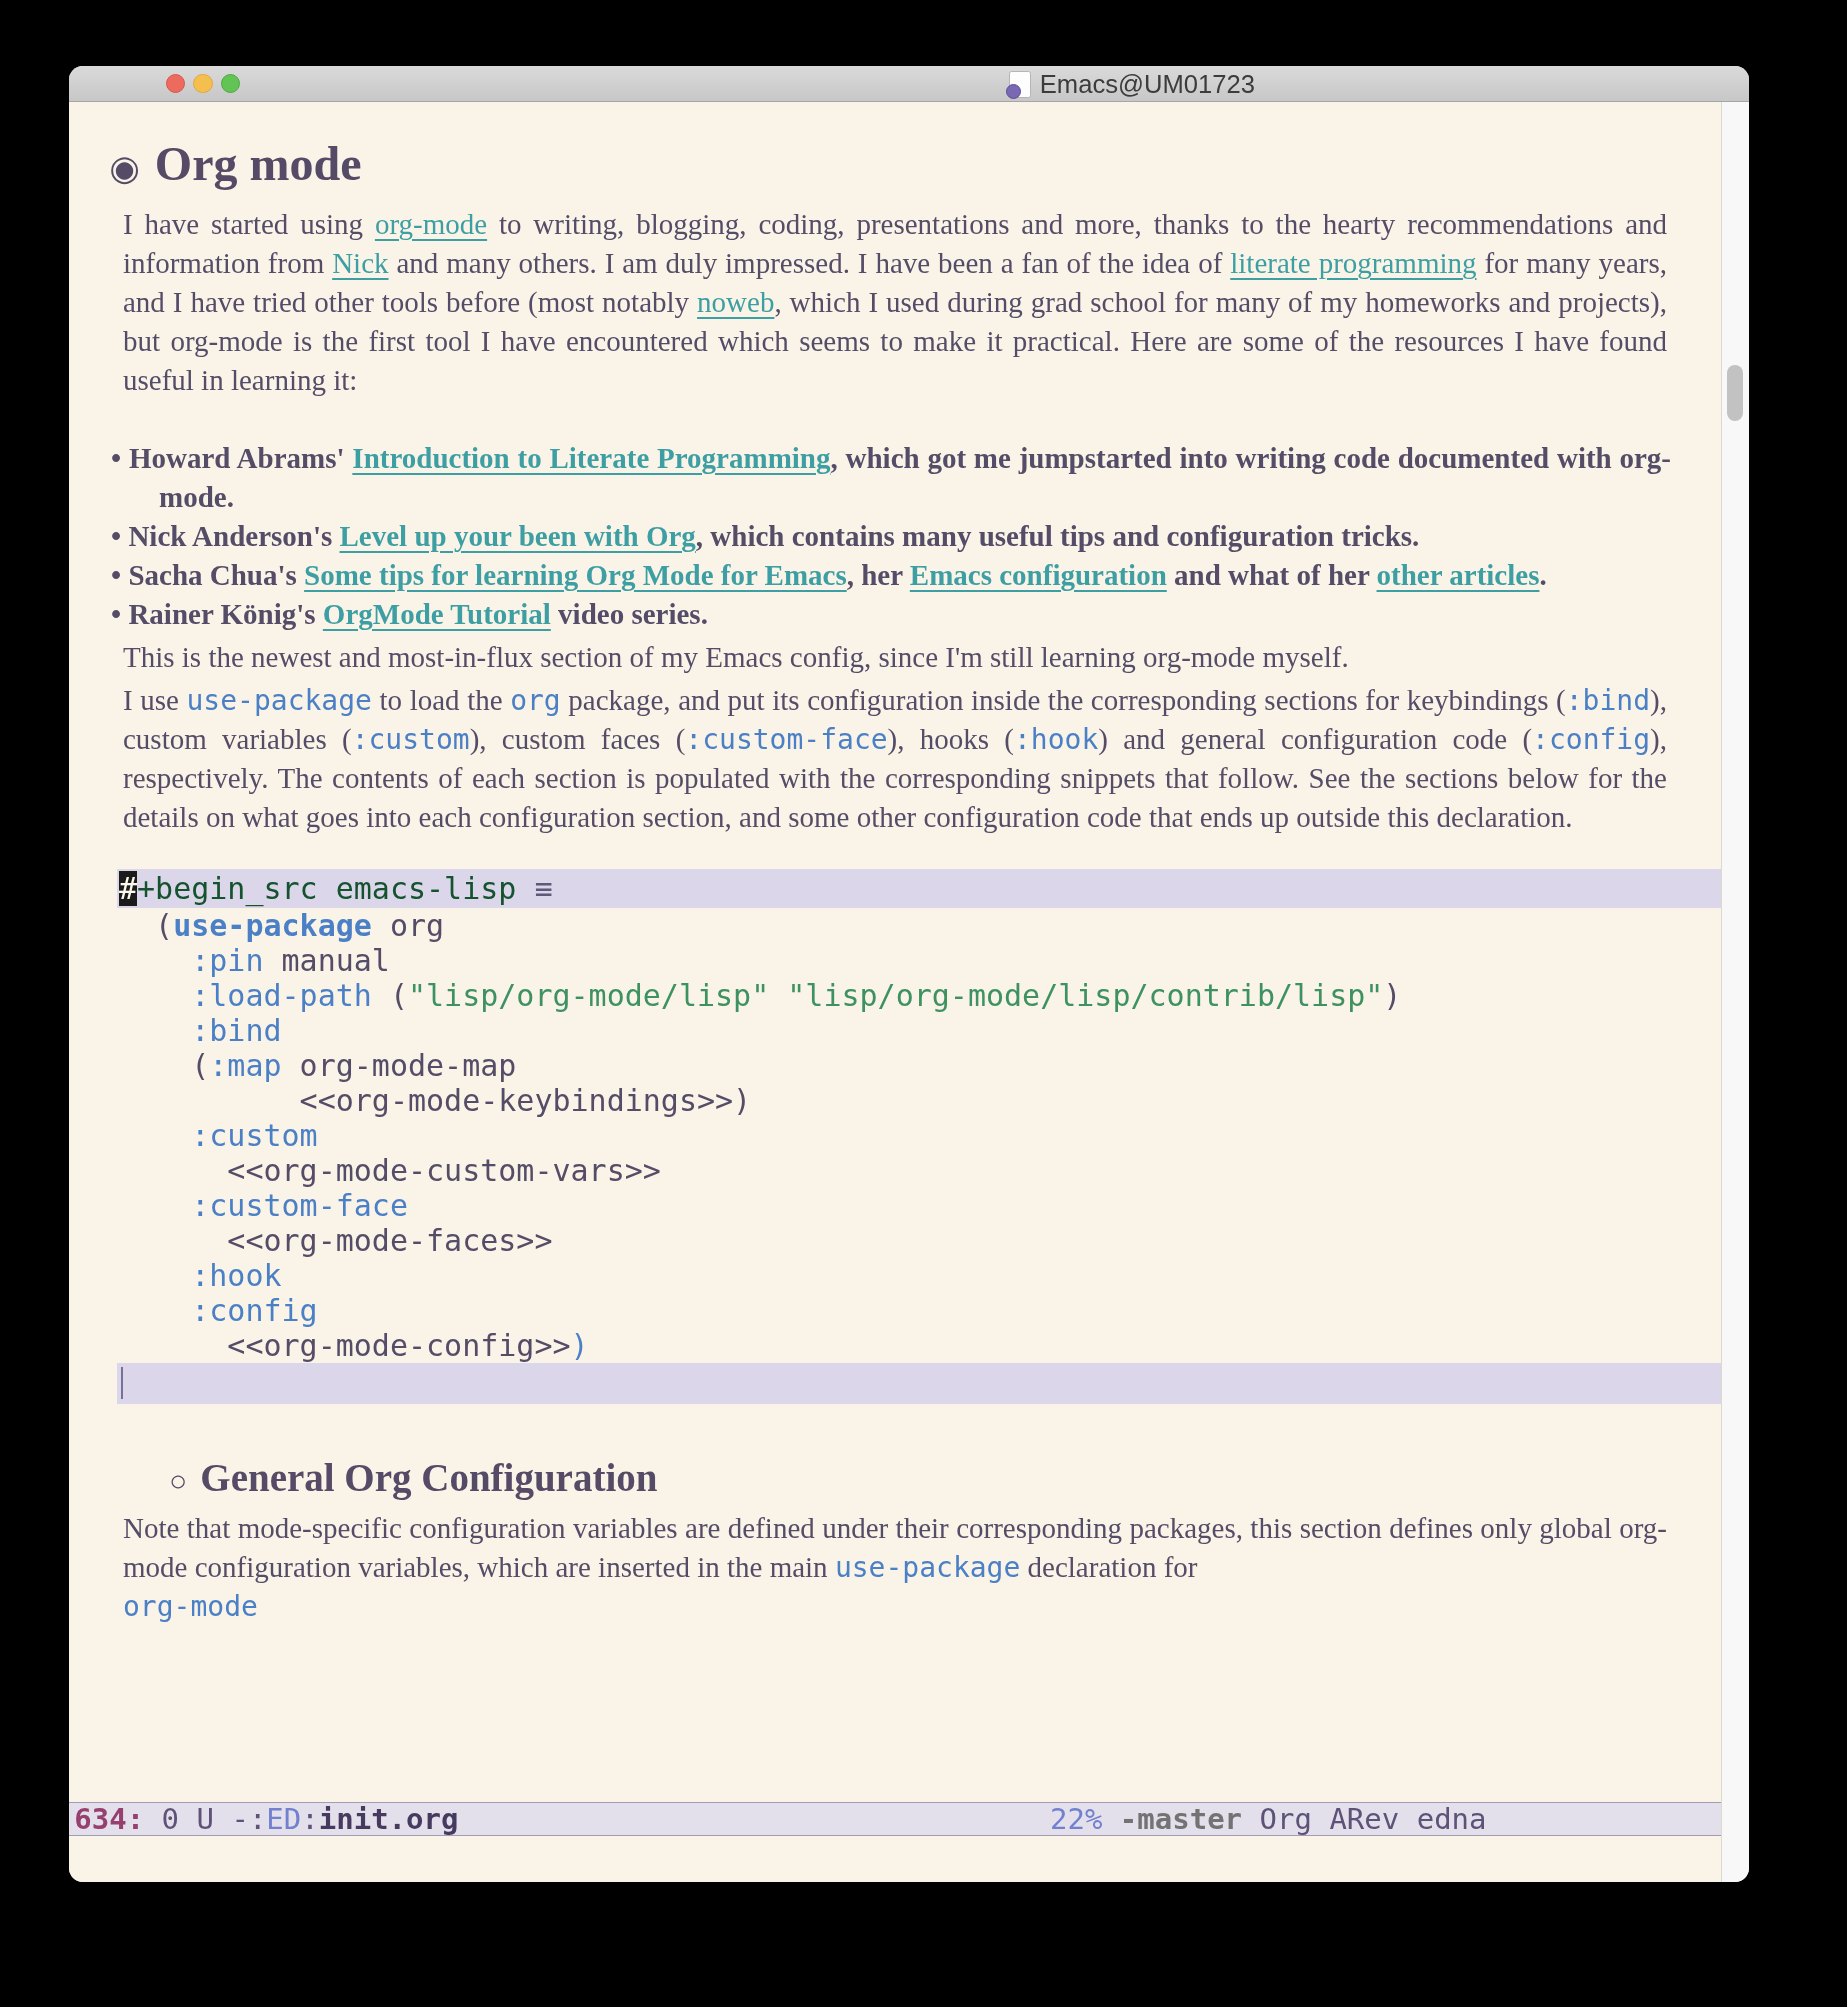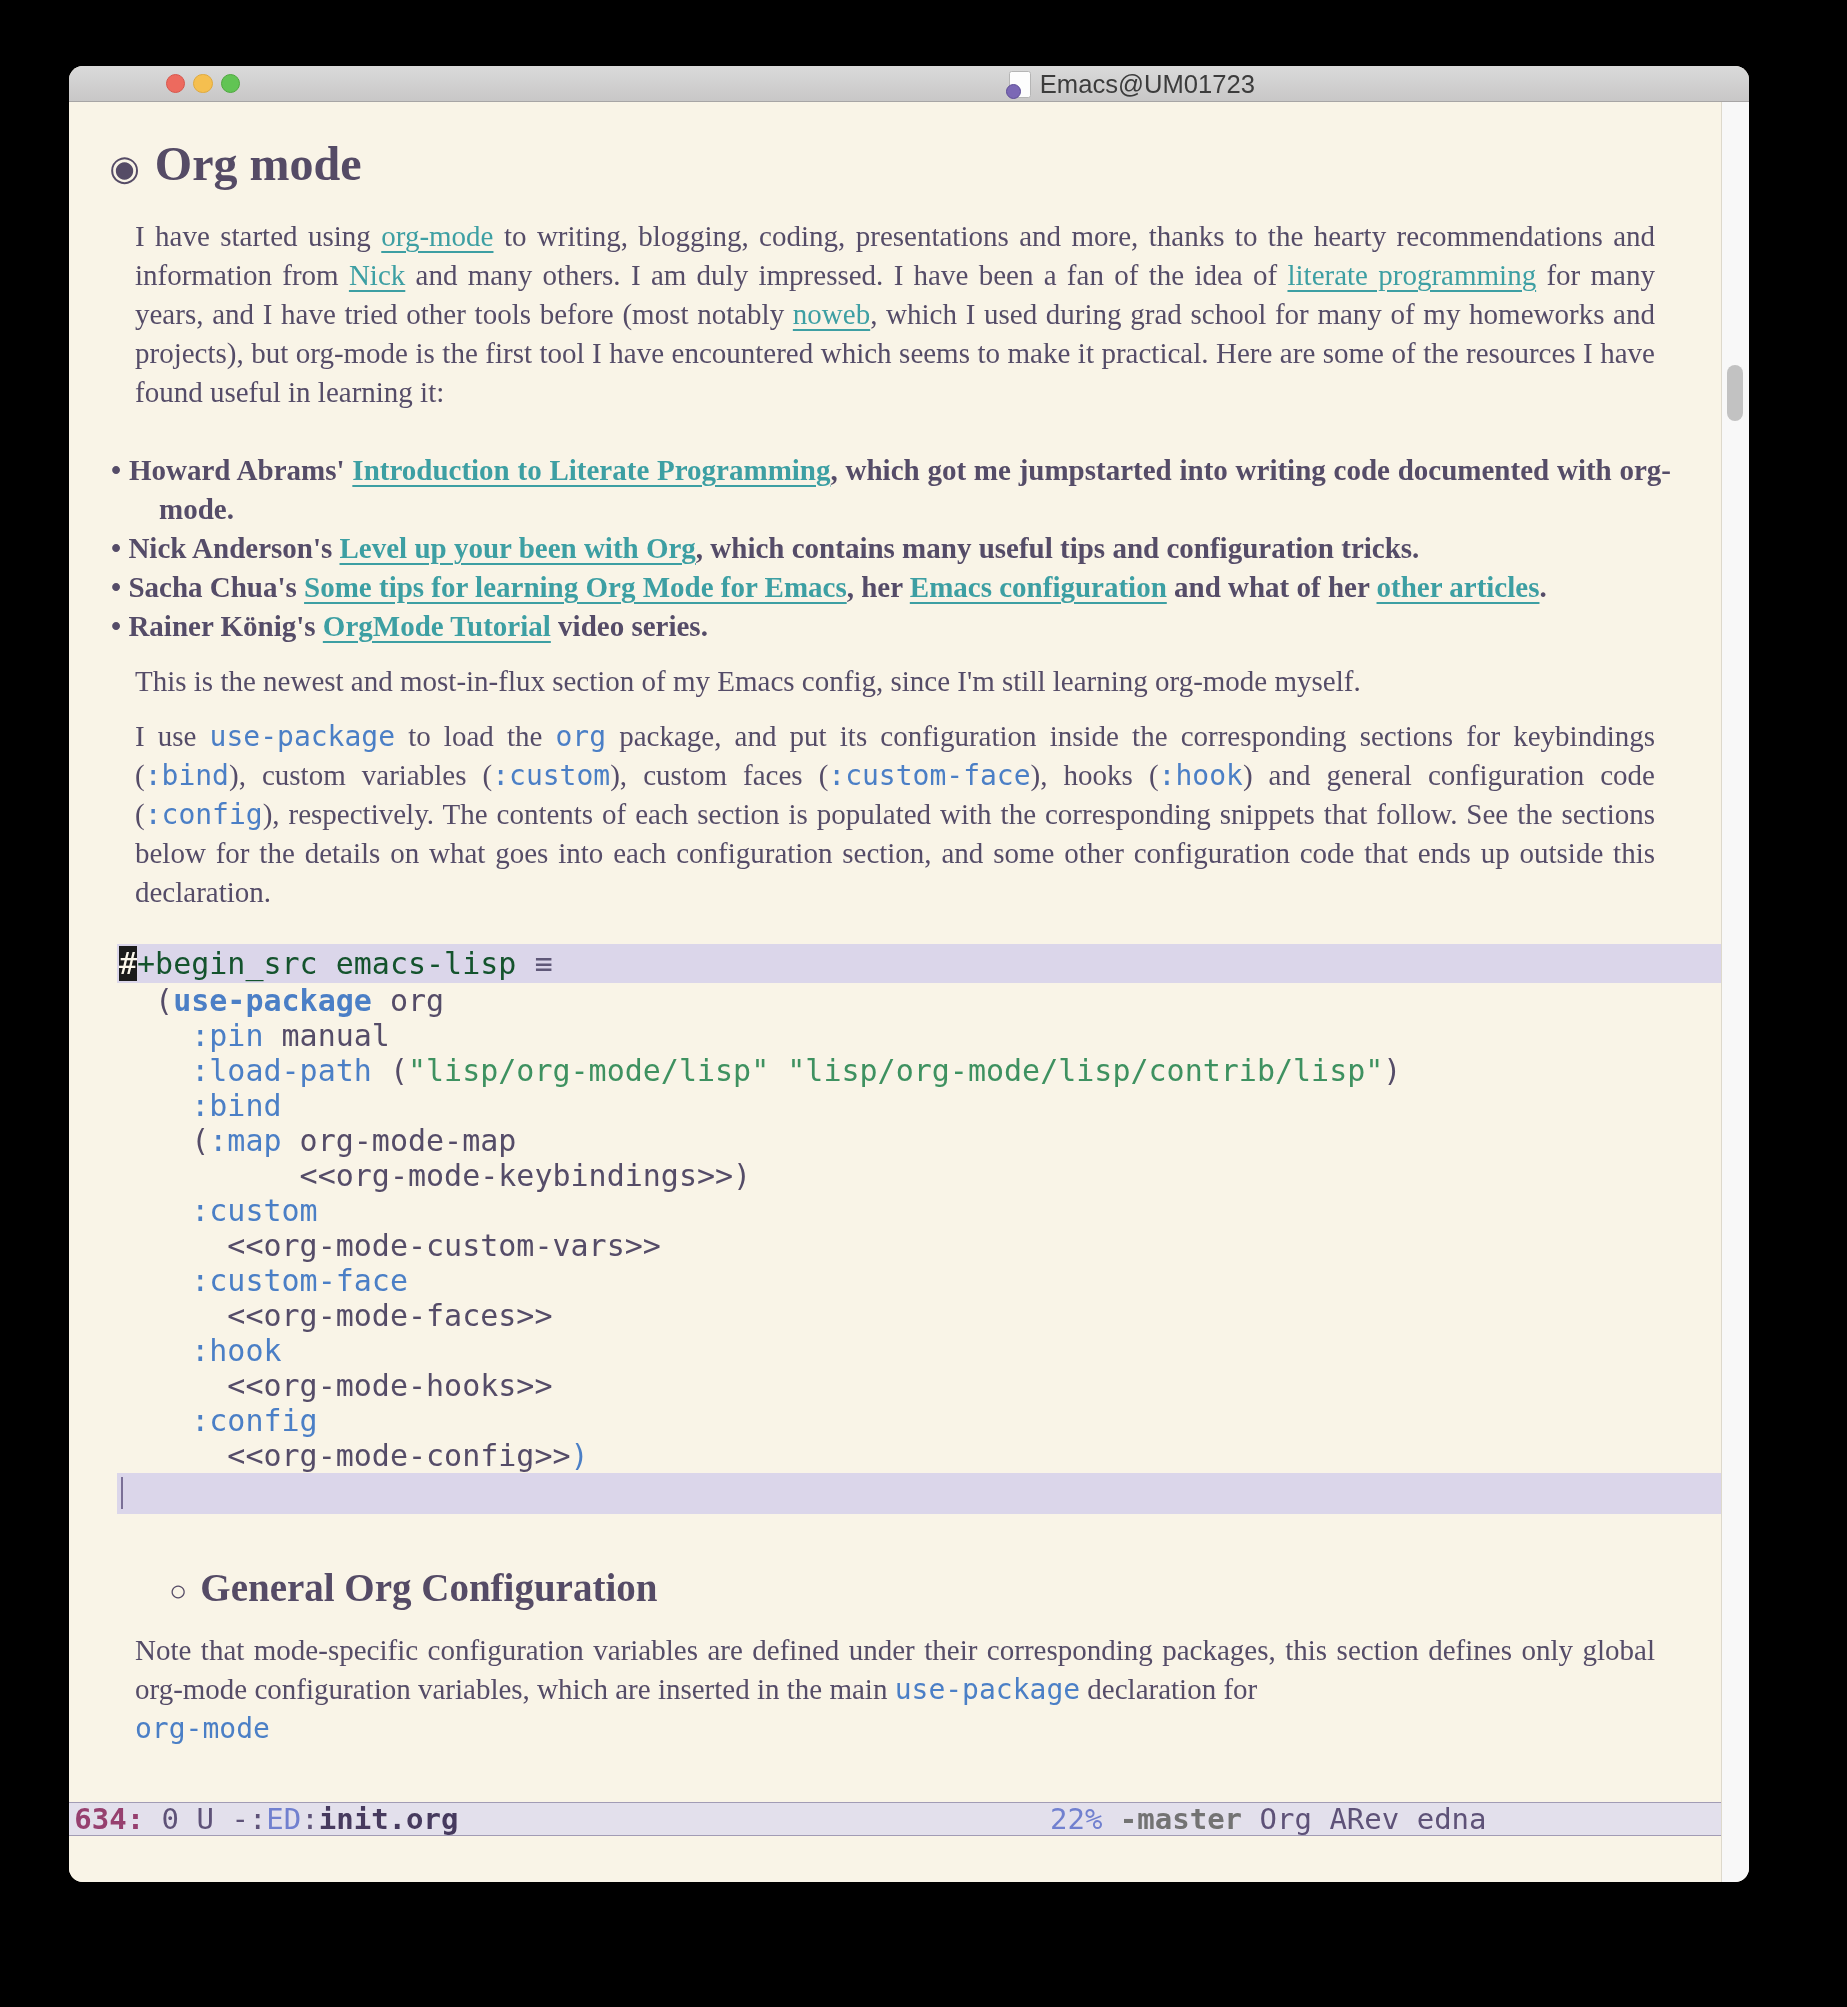--- a/index.html
+++ b/index.html
@@ -31,21 +31,21 @@
     border:0.9px solid #b5b5b5; border-radius:2.6px; }
   .doc-icon::after { content:""; position:absolute; left:-4.4px; bottom:-2.6px;
     width:13.2px; height:13.2px; border-radius:50%; background:#7b68b5; border:0.9px solid #5d4d96; }
 
   
   .buffer {
     position:absolute; top:36px; left:0; right:28px; bottom:79px;
     padding:0 50px; overflow:hidden;
     color:#554c68; font-size:29px; line-height:39px;
   }
-  .buffer p { margin:16px; text-align:justify; }
+  .buffer p { margin:4px; text-align:justify; }
 
   .h1 { margin:30px 0 0 -9.7px; font-size:48px; line-height:64px; font-weight:bold; color:#554b66; }
   .h1 .hbullet { font-size:35px; margin-right:15px; }
   .p1 { margin-top:34px; }
   .doc-list { margin:39px 0 0 -8px; padding:0; list-style:none; }
   .doc-list li { padding-left:48px; text-indent:-48px; text-align:justify;font-weight:bold; }
   .p2 { margin-top:42px; }
   .p3 { margin-top:41px; }
 
   .seg-link { color:#3d9fa3; text-decoration:underline; text-decoration-thickness:1.8px; text-underline-offset:5.3px; }
@@ -144,21 +144,20 @@
           <div class="code-line"><span class="seg-txt">    </span><span class="seg-kw">:pin</span><span class="seg-txt"> manual</span></div>
           <div class="code-line"><span class="seg-txt">    </span><span class="seg-kw">:load-path</span><span class="seg-txt"> (</span><span class="seg-str">"lisp/org-mode/lisp"</span><span class="seg-txt"> </span><span class="seg-str">"lisp/org-mode/lisp/contrib/lisp"</span><span class="seg-txt">)</span></div>
           <div class="code-line"><span class="seg-txt">    </span><span class="seg-kw">:bind</span></div>
           <div class="code-line"><span class="seg-txt">    (</span><span class="seg-kw">:map</span><span class="seg-txt"> org-mode-map</span></div>
           <div class="code-line"><span class="seg-txt">          &lt;&lt;org-mode-keybindings&gt;&gt;)</span></div>
           <div class="code-line"><span class="seg-txt">    </span><span class="seg-kw">:custom</span></div>
           <div class="code-line"><span class="seg-txt">      &lt;&lt;org-mode-custom-vars&gt;&gt;</span></div>
           <div class="code-line"><span class="seg-txt">    </span><span class="seg-kw">:custom-face</span></div>
           <div class="code-line"><span class="seg-txt">      &lt;&lt;org-mode-faces&gt;&gt;</span></div>
           <div class="code-line"><span class="seg-txt">    </span><span class="seg-kw">:hook</span></div>
-          <div class="code-line"><span class="seg-txt">      &lt;&lt;org-mode-hooks&gt;&gt;</span></div>
           <div class="code-line"><span class="seg-txt">    </span><span class="seg-kw">:config</span></div>
           <div class="code-line"><span class="seg-txt">      &lt;&lt;org-mode-config&gt;&gt;</span><span class="seg-kw">)</span></div>
         </div>
       <div class="end-band">
         <div class="bar-cursor"></div>
       </div>
     </div>
 
     <div class="h2">
       <span class="hbullet">○</span><span>General Org Configuration</span>

